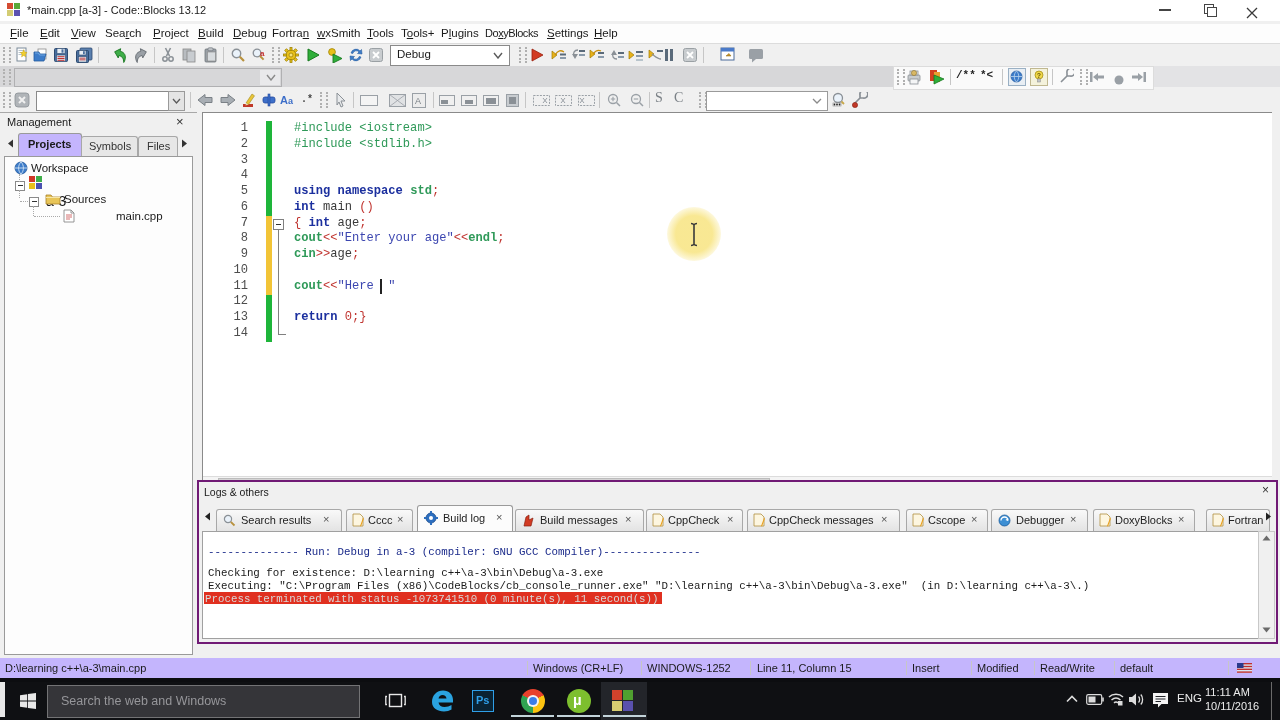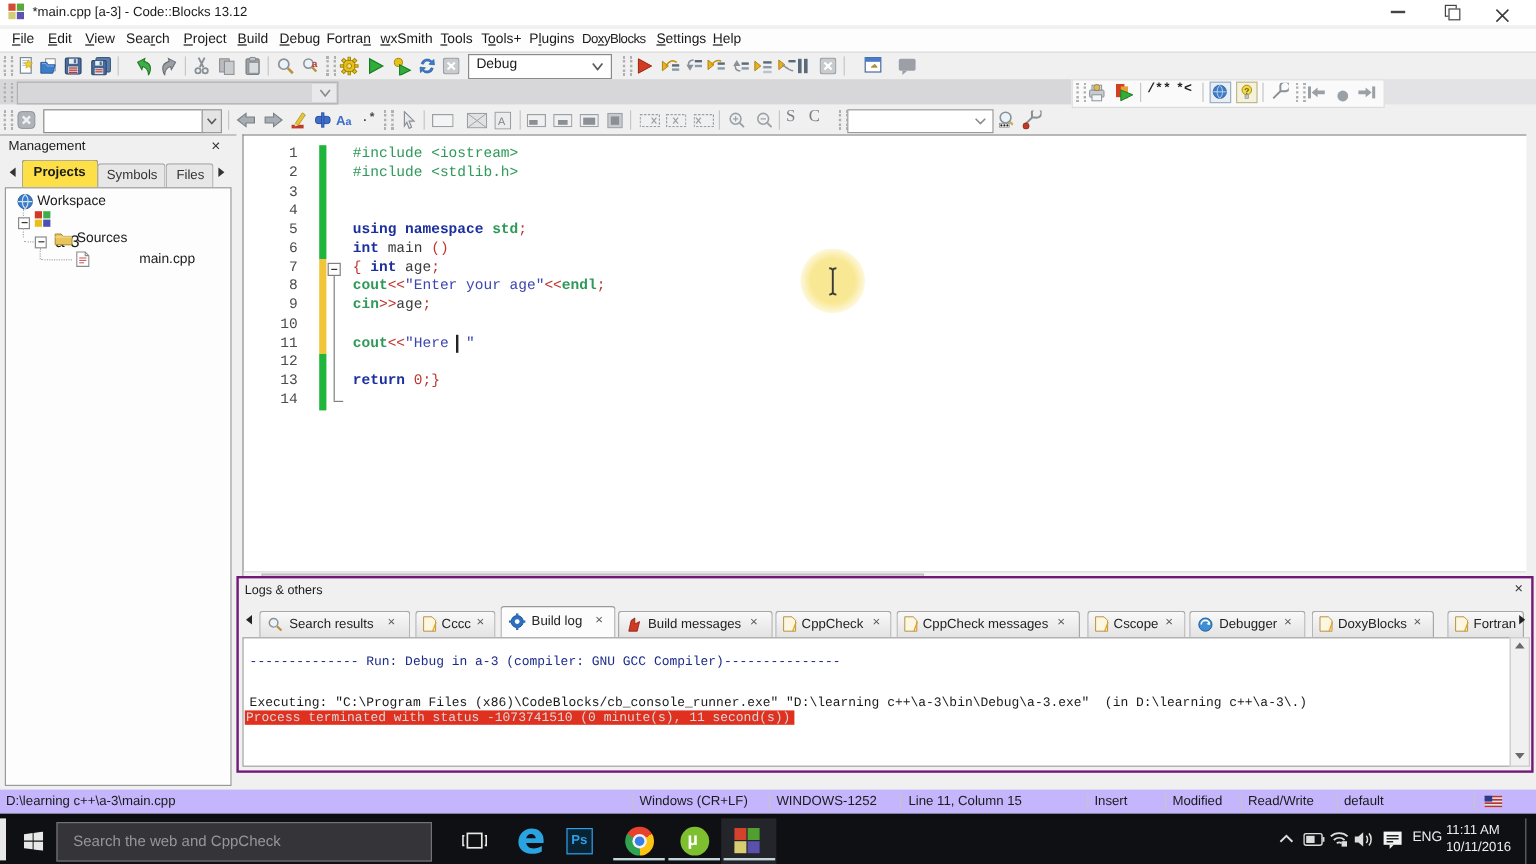--- a/index.html
+++ b/index.html
@@ -408,21 +408,21 @@
     </svg>
 </div>
 
 <div class="abs" id="management" style="left:0;top:112px;width:197px;height:546px;background:#f0f0f0;border-top:1px solid #a8a8a8;">
   <div class="abs" style="left:7px;top:3px;font-size:11px;color:#1a1a1a;">Management</div>
   <div class="abs" style="left:176px;top:1px;font-size:13px;color:#333;">×</div>
 
   <svg class="abs" style="left:7px;top:26px;width:7px;height:9px;" viewBox="0 0 7 9">
       <path d="M6 0.5 L1 4.5 L6 8.5Z" fill="#333"></path>
     </svg>
-  <div class="abs" style="left:18px;top:20px;width:62px;height:23px;background:#fde047;border:1px solid #9a9a9a;border-bottom:none;border-radius:3px 3px 0 0;">
+  <div class="abs" style="left:18px;top:20px;width:62px;height:23px;background:#c4b5fd;border:1px solid #9a9a9a;border-bottom:none;border-radius:3px 3px 0 0;">
     <div class="abs" style="left:9px;top:4px;font-size:11px;font-weight:bold;color:#1a1a1a;">Projects</div>
   </div>
   <div class="abs" style="left:81px;top:23px;width:55px;height:20px;background:#e7e7e7;border:1px solid #a8a8a8;border-bottom:none;border-radius:3px 3px 0 0;">
     <div class="abs" style="left:7px;top:3px;font-size:11px;color:#333;">Symbols</div>
   </div>
   <div class="abs" style="left:138px;top:23px;width:38px;height:20px;background:#e7e7e7;border:1px solid #a8a8a8;border-bottom:none;border-radius:3px 3px 0 0;">
     <div class="abs" style="left:8px;top:3px;font-size:11px;color:#333;">Files</div>
   </div>
   <svg class="abs" style="left:181px;top:26px;width:7px;height:9px;" viewBox="0 0 7 9">
       <path d="M1 0.5 L6 4.5 L1 8.5Z" fill="#333"></path>
@@ -606,20 +606,21 @@
           <path d="M8 13 L11 5 L12 5.5 L9 13.5Z" fill="#e8a020"></path>
         </svg>
       <div class="abs" style="left:21px;top:4px;">Fortran</div>
     </div>
     <svg class="abs" style="left:1066px;top:9px;width:7px;height:9px;" viewBox="0 0 7 9">
         <path d="M1 0.5 L6 4.5 L1 8.5Z" fill="#222"></path>
       </svg>
   </div>
   <div class="abs" style="left:3px;top:49px;width:1056px;height:106px;background:#fff;border:1px solid #a0a0a0;" id="logcontent">
     <div class="abs mono" style="left:5px;top:14px;font-size:10.8px;color:#1a2a8a;">-------------- Run: Debug in a-3 (compiler: GNU GCC Compiler)---------------</div>
+    <div class="abs mono" style="left:5px;top:35px;font-size:10.8px;color:#1a1a1a;">Checking for existence: D:\learning c++\a-3\bin\Debug\a-3.exe</div>
     <div class="abs mono" style="left:5px;top:48px;font-size:10.8px;color:#1a1a1a;">Executing: "C:\Program Files (x86)\CodeBlocks/cb_console_runner.exe" "D:\learning c++\a-3\bin\Debug\a-3.exe"&nbsp;&nbsp;(in D:\learning c++\a-3\.)</div>
     <div class="abs" style="left:1px;top:60px;width:458px;height:12px;background:#e03020;"></div>
     <div class="abs mono" style="left:2px;top:61px;font-size:10.8px;font-weight:normal;color:#d8d8d8;">Process terminated with status -1073741510 (0 minute(s), 11 second(s))</div>
   </div>
 
   <div class="abs" style="left:1059px;top:49px;width:15px;height:106px;background:#f0f0f0;border:1px solid #c8c8c8;">
     <svg class="abs" style="left:3px;top:3px;width:9px;height:6px;" viewBox="0 0 9 6">
         <path d="M0.5 5.5 L4.5 0.5 L8.5 5.5Z" fill="#6a6a6a"></path>
       </svg>
     <svg class="abs" style="left:3px;top:95px;width:9px;height:6px;" viewBox="0 0 9 6">
@@ -660,21 +661,21 @@
   <svg class="abs" style="left:20px;top:11px;width:16px;height:16px;" viewBox="0 0 16 16">
       <g fill="#e8e8e8">
         <path d="M0 2.2 L7.2 1.2 L7.2 7.5 L0 7.5Z"></path>
         <path d="M8 1.1 L16 0 L16 7.5 L8 7.5Z"></path>
         <path d="M0 8.5 L7.2 8.5 L7.2 14.8 L0 13.8Z"></path>
         <path d="M8 8.5 L16 8.5 L16 16 L8 14.9Z"></path>
       </g>
     </svg>
 
   <div class="abs" style="left:47px;top:3px;width:311px;height:31px;background:#353539;border:1px solid #737375;">
-    <div class="abs" style="left:13px;top:8px;font-size:12.5px;color:#96969a;">Search the web and CppCheck</div>
+    <div class="abs" style="left:13px;top:8px;font-size:12.5px;color:#96969a;">Search the web and Windows</div>
   </div>
   <div class="abs" style="left:0;top:0;width:5px;height:35px;background:#e8e8e8;"></div>
 
   <svg class="abs" style="left:385px;top:9px;width:21px;height:19px;" viewBox="0 0 21 19">
       <rect x="4.5" y="3.5" width="12" height="12" fill="none" stroke="#e8e8e8" stroke-width="1.4"></rect>
       <path d="M2 5.5 L0.8 5.5 L0.8 13.5 L2 13.5 M19 5.5 L20.2 5.5 L20.2 13.5 L19 13.5" fill="none" stroke="#e8e8e8" stroke-width="1.3"></path>
     </svg>
 
   <svg class="abs" style="left:430px;top:7px;width:25px;height:24px;" viewBox="0 0 25 24">
       <path d="M2 13 C2 6 7 1.5 13 1.5 C19 1.5 23 5.5 23 11 L23 13.5 L8.5 13.5 C9 16.5 11.5 18 14.5 18 C17 18 19.5 17.2 21.5 16 L21.5 20.5 C19.5 21.8 16.8 22.5 14 22.5 C7.5 22.5 2 19 2 13Z M8.5 9.5 L16.5 9.5 C16.2 7.5 14.8 6 12.5 6 C10.3 6 9 7.5 8.5 9.5Z" fill="#2aa3e0" fill-rule="evenodd"></path>

